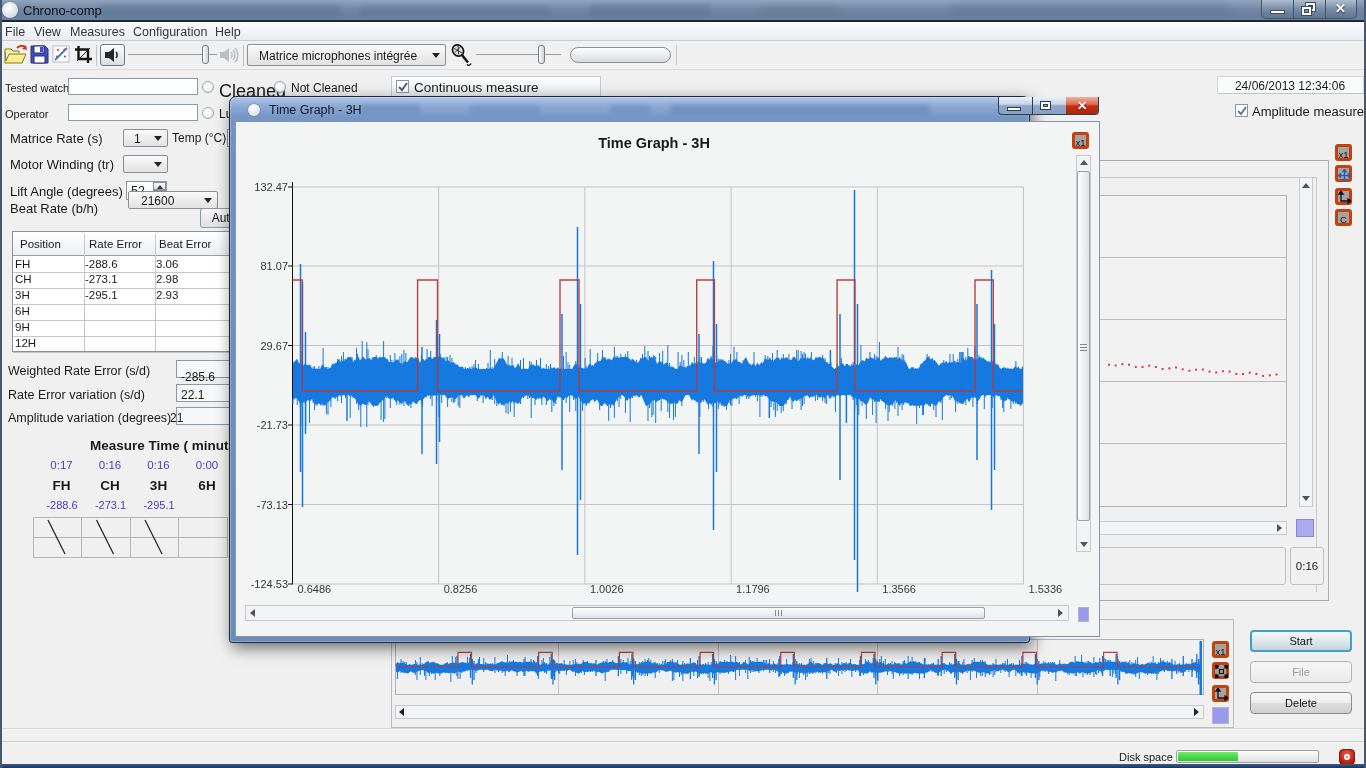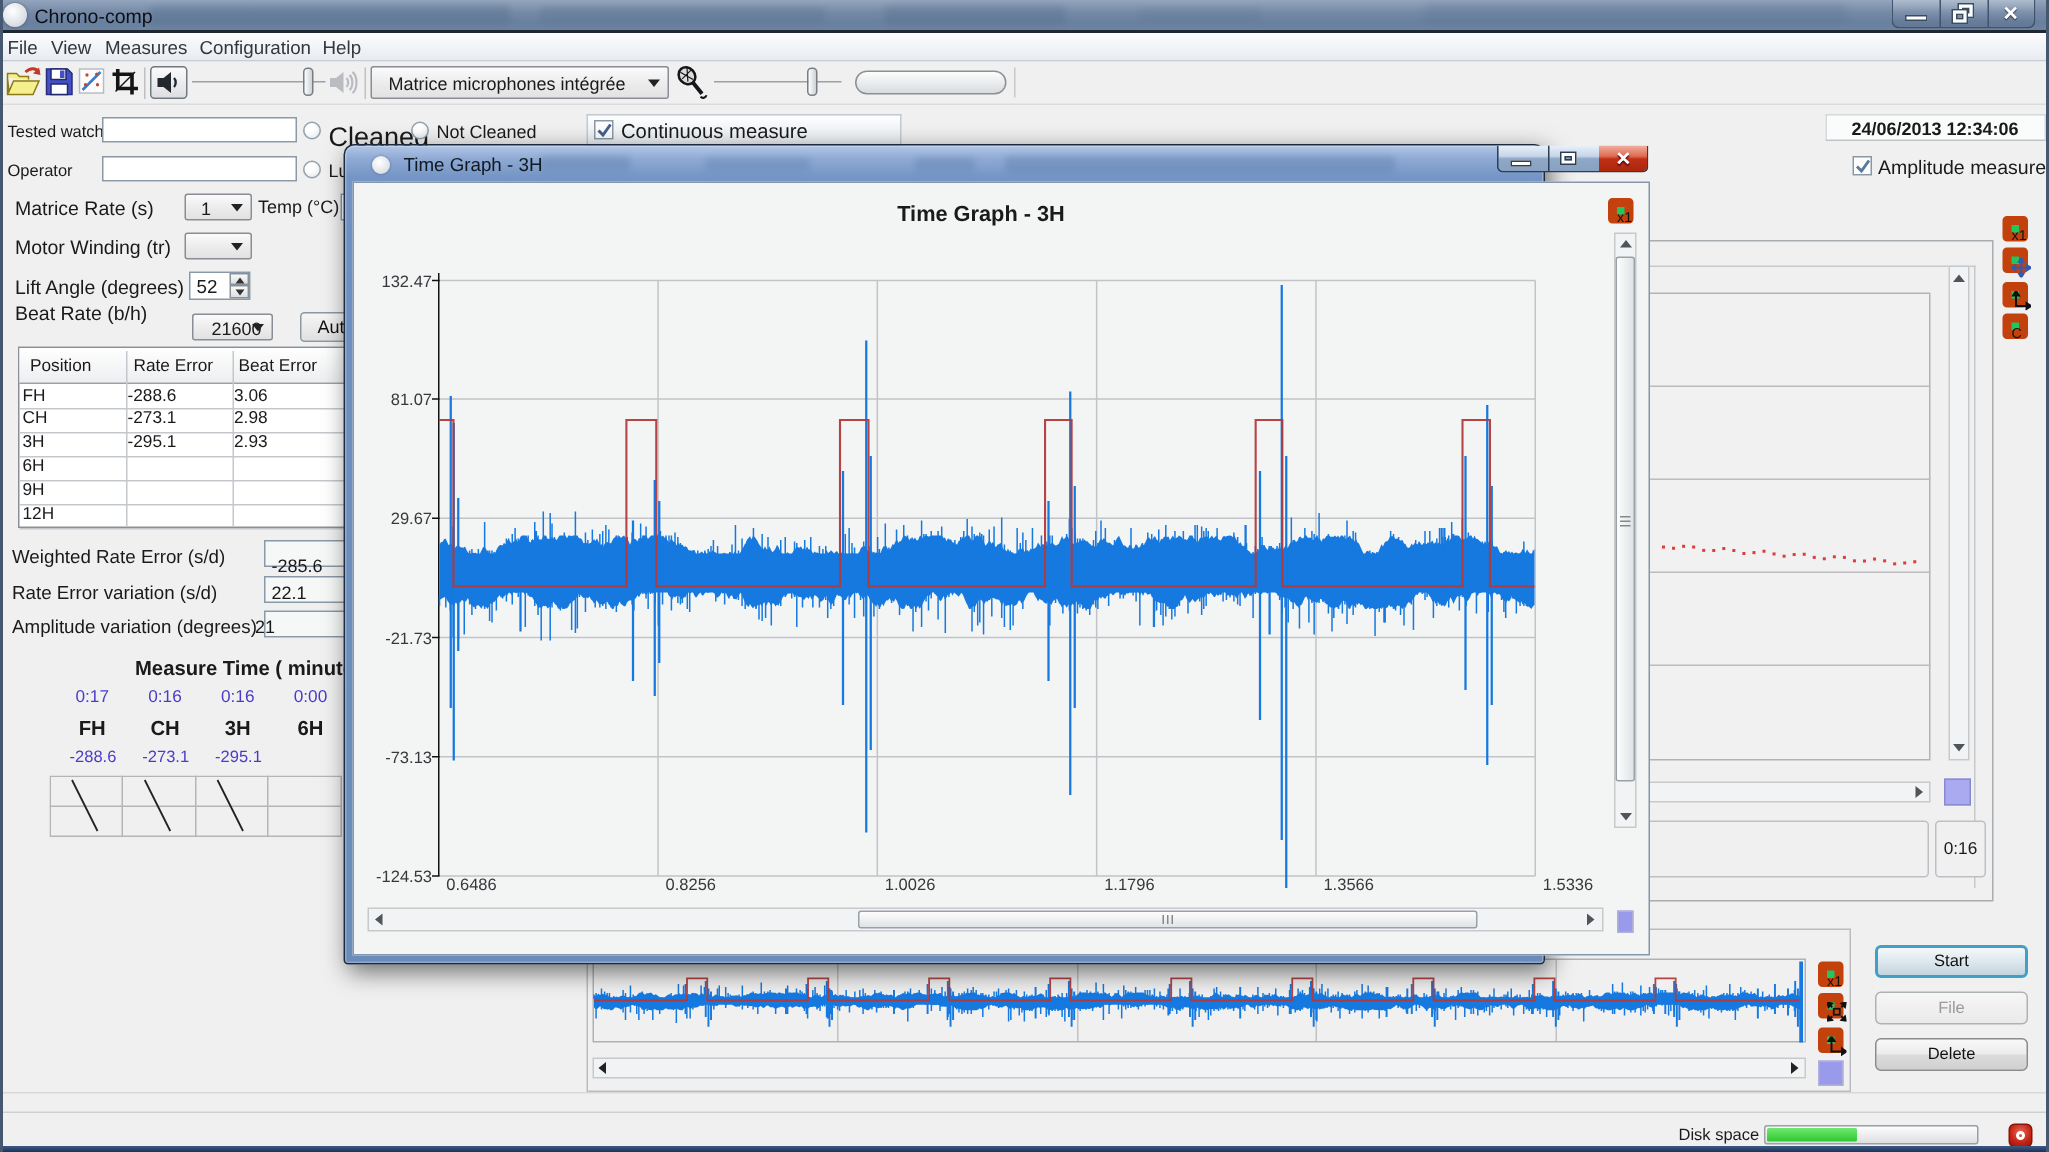--- a/index.html
+++ b/index.html
@@ -2,21 +2,21 @@
 <html><head><meta charset="utf-8"><style>
 *{margin:0;padding:0;box-sizing:border-box}
 html,body{width:1366px;height:768px;overflow:hidden}
 body{font-family:"Liberation Sans",sans-serif;background:#f0f0f0;position:relative}
 .ab{position:absolute}
 .lbl{position:absolute;color:#1a1a1a;white-space:nowrap}
 .inp{position:absolute;background:#fff;border:1px solid #8a99a8}
 .combo{position:absolute;border:1px solid #888e94;border-radius:2px;background:linear-gradient(#fbfbfb,#eeeeee 45%,#e2e2e2);font-size:12px;color:#111}
 .combo .ar{position:absolute;right:5px;top:50%;margin-top:-2px;width:0;height:0;border-left:4px solid transparent;border-right:4px solid transparent;border-top:5px solid #222}
 .radio{position:absolute;width:12px;height:12px;border-radius:50%;border:1px solid #93a0ab;background:radial-gradient(circle at 35% 30%,#fff 30%,#dfe6ec)}
-.sbtn{position:absolute;width:17px;height:17px;background:#22c55e;border:6px solid #c2410c;border-radius:3px;font-size:9.5px;color:#111;text-align:center;line-height:15px}
+.sbtn{position:absolute;width:17px;height:17px;background:#a3a3a3;border:3px solid #c2410c;border-radius:3px;font-size:9.5px;color:#111;text-align:center;line-height:15px}
 .scroll{position:absolute;background:#f2f3f4;border:1px solid #c6cacc}
 .arrow{position:absolute;width:0;height:0}
 </style></head><body>
 <div class="ab" style="left:0;top:0;width:1366px;height:21px;background:linear-gradient(#93a5bd, #7589a6 40%,#68809f 70%,#6e85a2)"></div>
 <div class="ab" style="left:100px;top:4px;width:240px;height:13px;background:#57728f;opacity:.4;border-radius:3px;filter:blur(2px)"></div>
 <div class="ab" style="left:360px;top:5px;width:190px;height:11px;background:#5a7390;opacity:.32;border-radius:3px;filter:blur(2px)"></div>
 <div class="ab" style="left:590px;top:4px;width:120px;height:13px;background:#56708e;opacity:.35;border-radius:3px;filter:blur(2px)"></div>
 <div class="ab" style="left:760px;top:6px;width:80px;height:9px;background:#60798f;opacity:.3;border-radius:3px;filter:blur(2px)"></div>
 <div class="ab" style="left:950px;top:3px;width:280px;height:14px;background:#5d7795;opacity:.35;border-radius:3px;filter:blur(3px)"></div>
 <div class="ab" style="left:2px;top:2px;width:16px;height:16px;border-radius:50%;background:radial-gradient(circle at 40% 35%,#ffffff,#d8dce2 70%,#b8c0ca);box-shadow:0 0 2px rgba(0,0,0,.4)"></div>
@@ -115,21 +115,21 @@
     <div class="ar"></div>
   </div>
 <div class="lbl" style="left:10px;top:184px;font-size:13px">Lift Angle (degrees)</div>
 <div class="inp" style="left:126px;top:181px;width:41px;height:19px;background:#fff"></div>
 <div class="lbl" style="left:131px;top:184px;font-size:12.5px">52</div>
 <div class="ab" style="left:153px;top:182px;width:13px;height:8px;border:1px solid #8a9098;background:linear-gradient(#fafafa,#dcdfe2)"></div>
 <div class="ab" style="left:153px;top:190px;width:13px;height:9px;border:1px solid #8a9098;background:linear-gradient(#fafafa,#dcdfe2)"></div>
 <div class="arrow" style="left:157px;top:184.5px;border-left:3px solid transparent;border-right:3px solid transparent;border-bottom:4px solid #333"></div>
 <div class="arrow" style="left:157px;top:193px;border-left:3px solid transparent;border-right:3px solid transparent;border-top:4px solid #333"></div>
 <div class="lbl" style="left:10px;top:201px;font-size:13px">Beat Rate (b/h)</div>
-<div class="combo" style="left:128px;top:209px;width:54px;height:18px">
+<div class="combo" style="left:128px;top:191px;width:90px;height:18px">
     <div class="lbl" style="left:12px;top:2px;font-size:12px">21600</div>
     <div class="ar"></div>
   </div>
 <div class="ab" style="left:200px;top:208px;width:48px;height:20px;border:1px solid #8a9aa5;border-radius:3px;background:linear-gradient(#f6f6f6,#e0e0e0);font-size:12px;text-align:center;line-height:18px;color:#111">Auto</div>
 <div class="ab" style="left:12px;top:231px;width:222px;height:121px;border:1px solid #8a9096;background:#fff">
     <div class="ab" style="left:0;top:0;width:220px;height:24px;background:linear-gradient(#ffffff,#eceef0);border-bottom:1px solid #9aa0a6"></div>
     <div class="lbl" style="left:7px;top:6px;font-size:11.5px">Position</div>
     <div class="lbl" style="left:76px;top:6px;font-size:11.5px">Rate Error</div>
     <div class="lbl" style="left:146px;top:6px;font-size:11.5px">Beat Error</div>
     <div class="ab" style="left:0;top:40.3px;width:220px;height:1px;background:#c4c8cc"></div>
@@ -189,21 +189,21 @@
  </g>
 </svg>
 
 <div class="ab" style="left:391px;top:76px;width:210px;height:21px;border:1px solid #c3c9cf;border-bottom:1px solid #a8b0b8;background:linear-gradient(#fcfdfe,#e9edf1)"></div>
 <div class="ab" style="left:396px;top:80px;width:13px;height:13px;border:1px solid #8a98a6;background:#fdfdfd"></div>
 <svg class="ab" style="left:397px;top:81px" width="12" height="12" viewBox="0 0 12 12">
     <path d="M2 6 L5 9 L10 2" fill="none" stroke="#44618c" stroke-width="2"></path>
   </svg>
 <div class="lbl" style="left:414px;top:80px;font-size:13.5px">Continuous measure</div>
 <div class="ab" style="left:1217px;top:76px;width:147px;height:18px;background:#fafbfb;border:1px solid #d5d8da;border-bottom-color:#bfc4c8"></div>
-<div class="lbl" style="left:1290px;top:79px;font-size:12px;font-weight:bold;transform:translateX(-50%)">24/06/2013 12:34:06</div>
+<div class="lbl" style="left:1290px;top:79px;font-size:12px;font-weight:normal;transform:translateX(-50%)">24/06/2013 12:34:06</div>
 <div class="ab" style="left:1235px;top:104px;width:13px;height:13px;border:1px solid #8a98a6;background:#fdfdfd"></div>
 <svg class="ab" style="left:1236px;top:105px" width="12" height="12" viewBox="0 0 12 12">
     <path d="M2 6 L5 9 L10 2" fill="none" stroke="#5a7a9a" stroke-width="2"></path>
   </svg>
 <div class="lbl" style="left:1252px;top:104px;font-size:13px">Amplitude measure</div>
 
 <div class="ab" style="left:700px;top:160px;width:629px;height:441px;border:1px solid #a8adb2;background:#f0f0f0"></div>
 <div class="ab" style="left:705px;top:177px;width:612px;height:1px;background:#c6c9cc"></div>
 <div class="ab" style="left:1316px;top:177px;width:1px;height:415px;background:#c6c9cc"></div>
 <div class="ab" style="left:710px;top:195px;width:577px;height:312px;border:1px solid #b0b4b8;background:#f1f1f1"></div>

